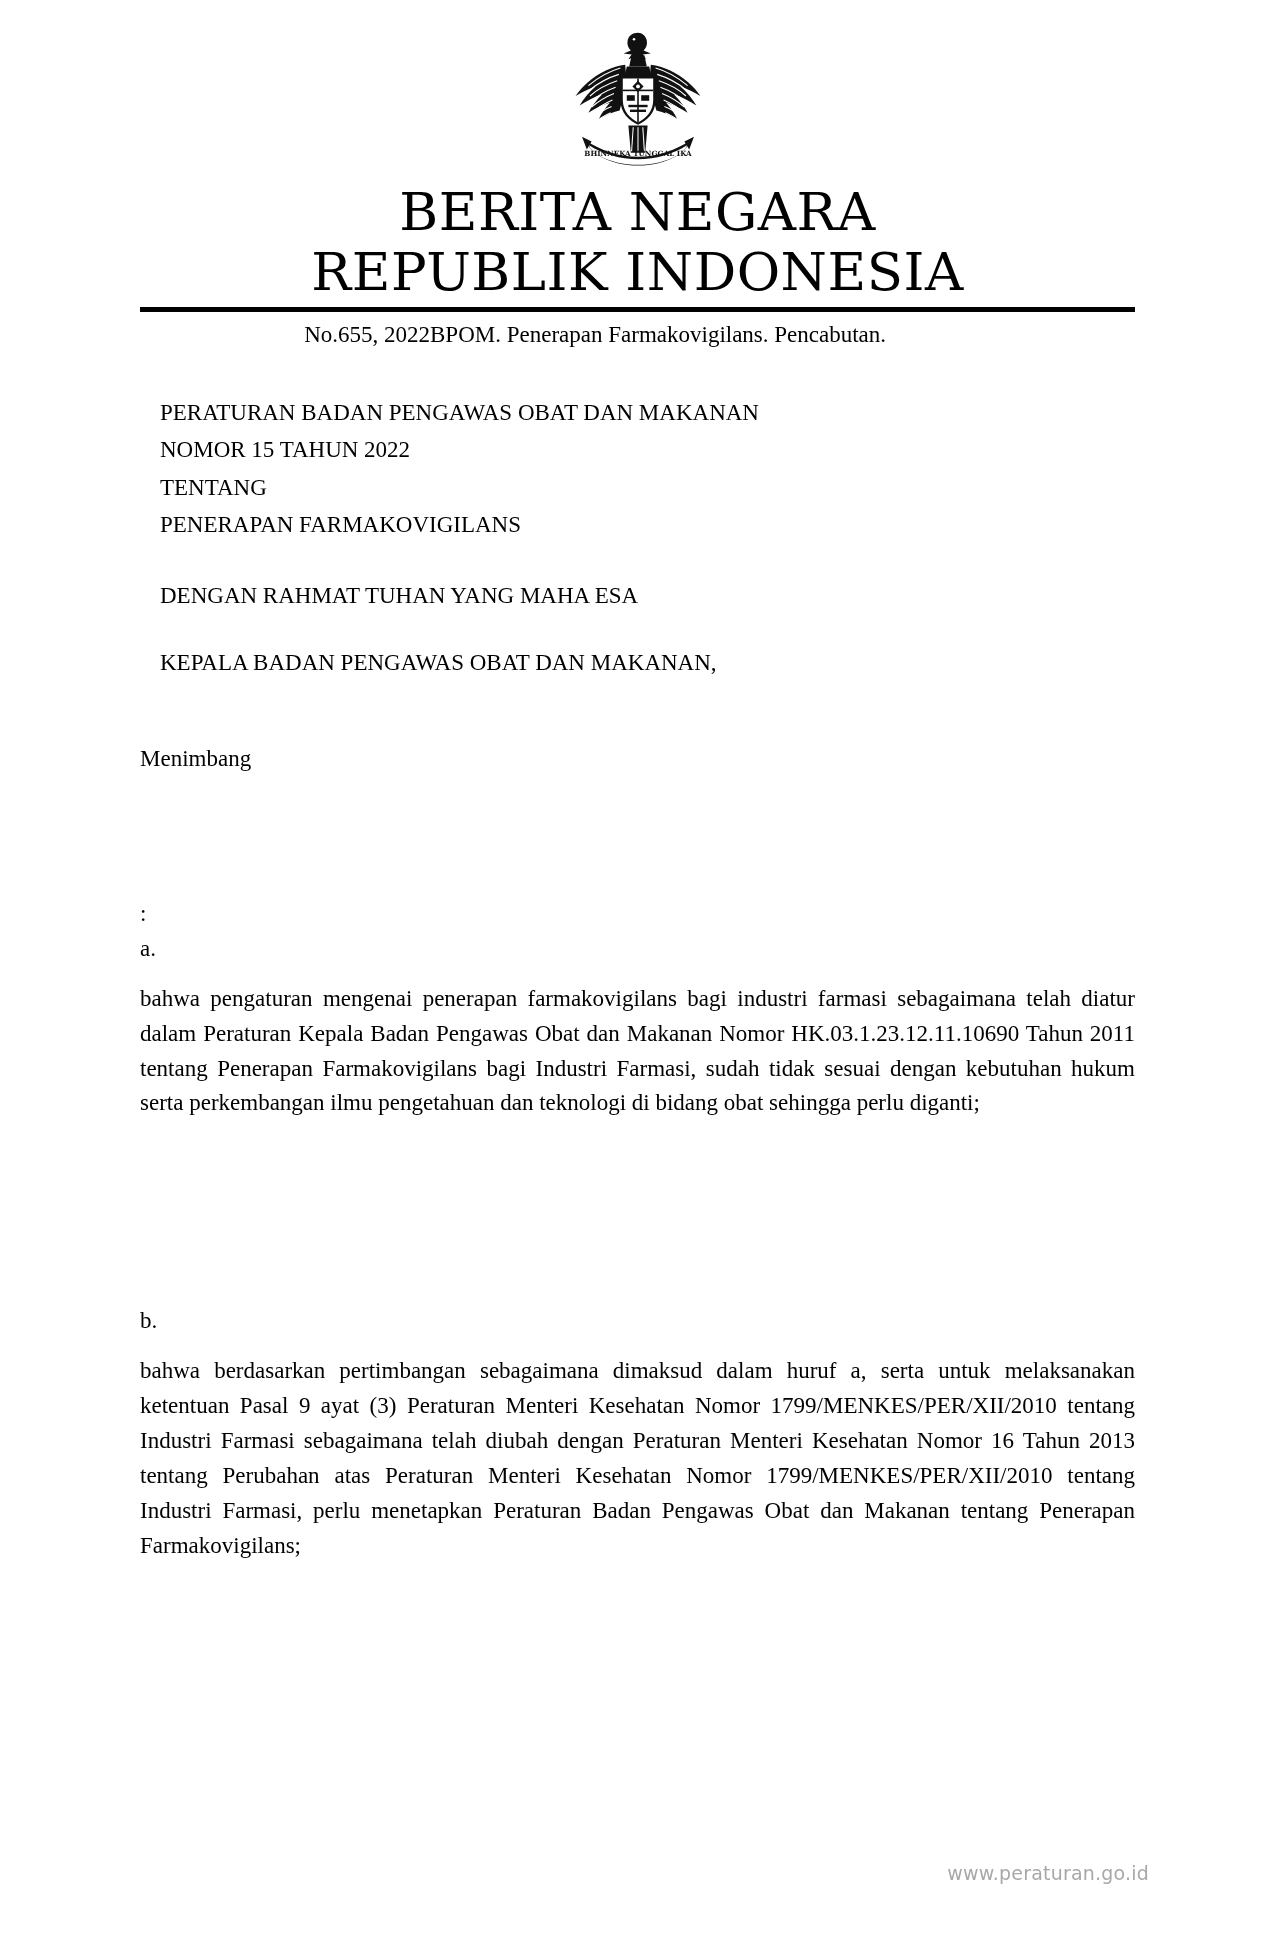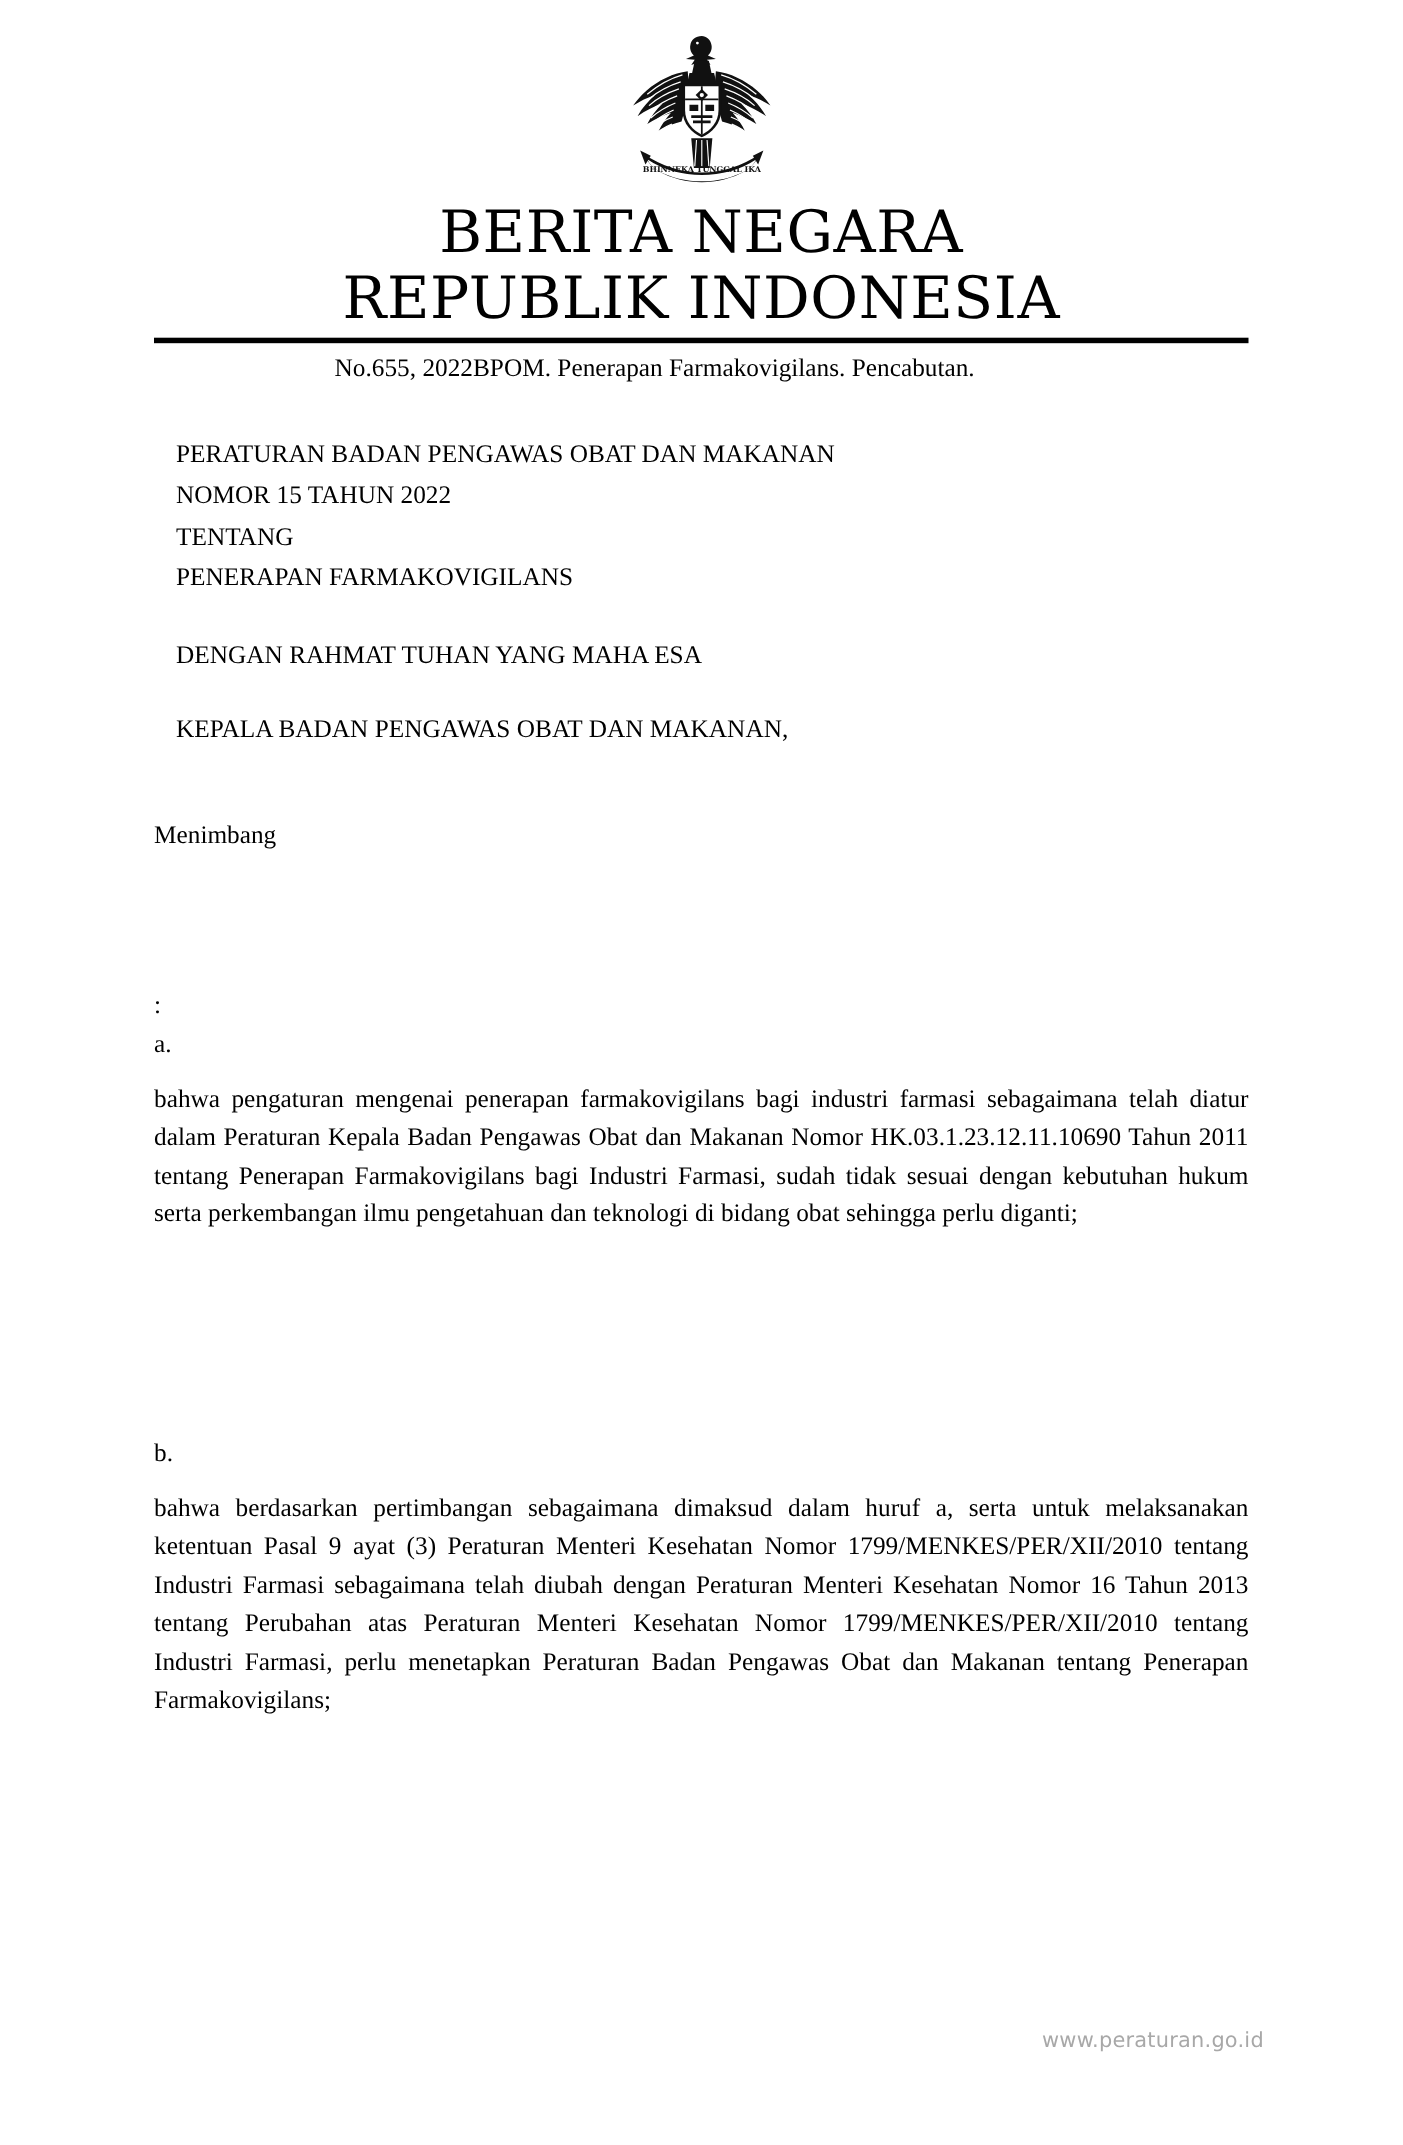--- a/index.html
+++ b/index.html
@@ -113,21 +113,21 @@
     hyphens: none;
   }
   .cons-row + .cons-row {
     margin-top: 2px;
   }
 
   
   .watermark {
     position: absolute;
     right: 126px;
-    bottom: 84px;
+    bottom: 66px;
     font-family: "DejaVu Sans", "Liberation Sans", sans-serif;
     font-size: 19px;
     color: #a8a8a8;
     letter-spacing: 0.2px;
   }
 </style>
 </head>
 <body>
 
 <div class="page">

